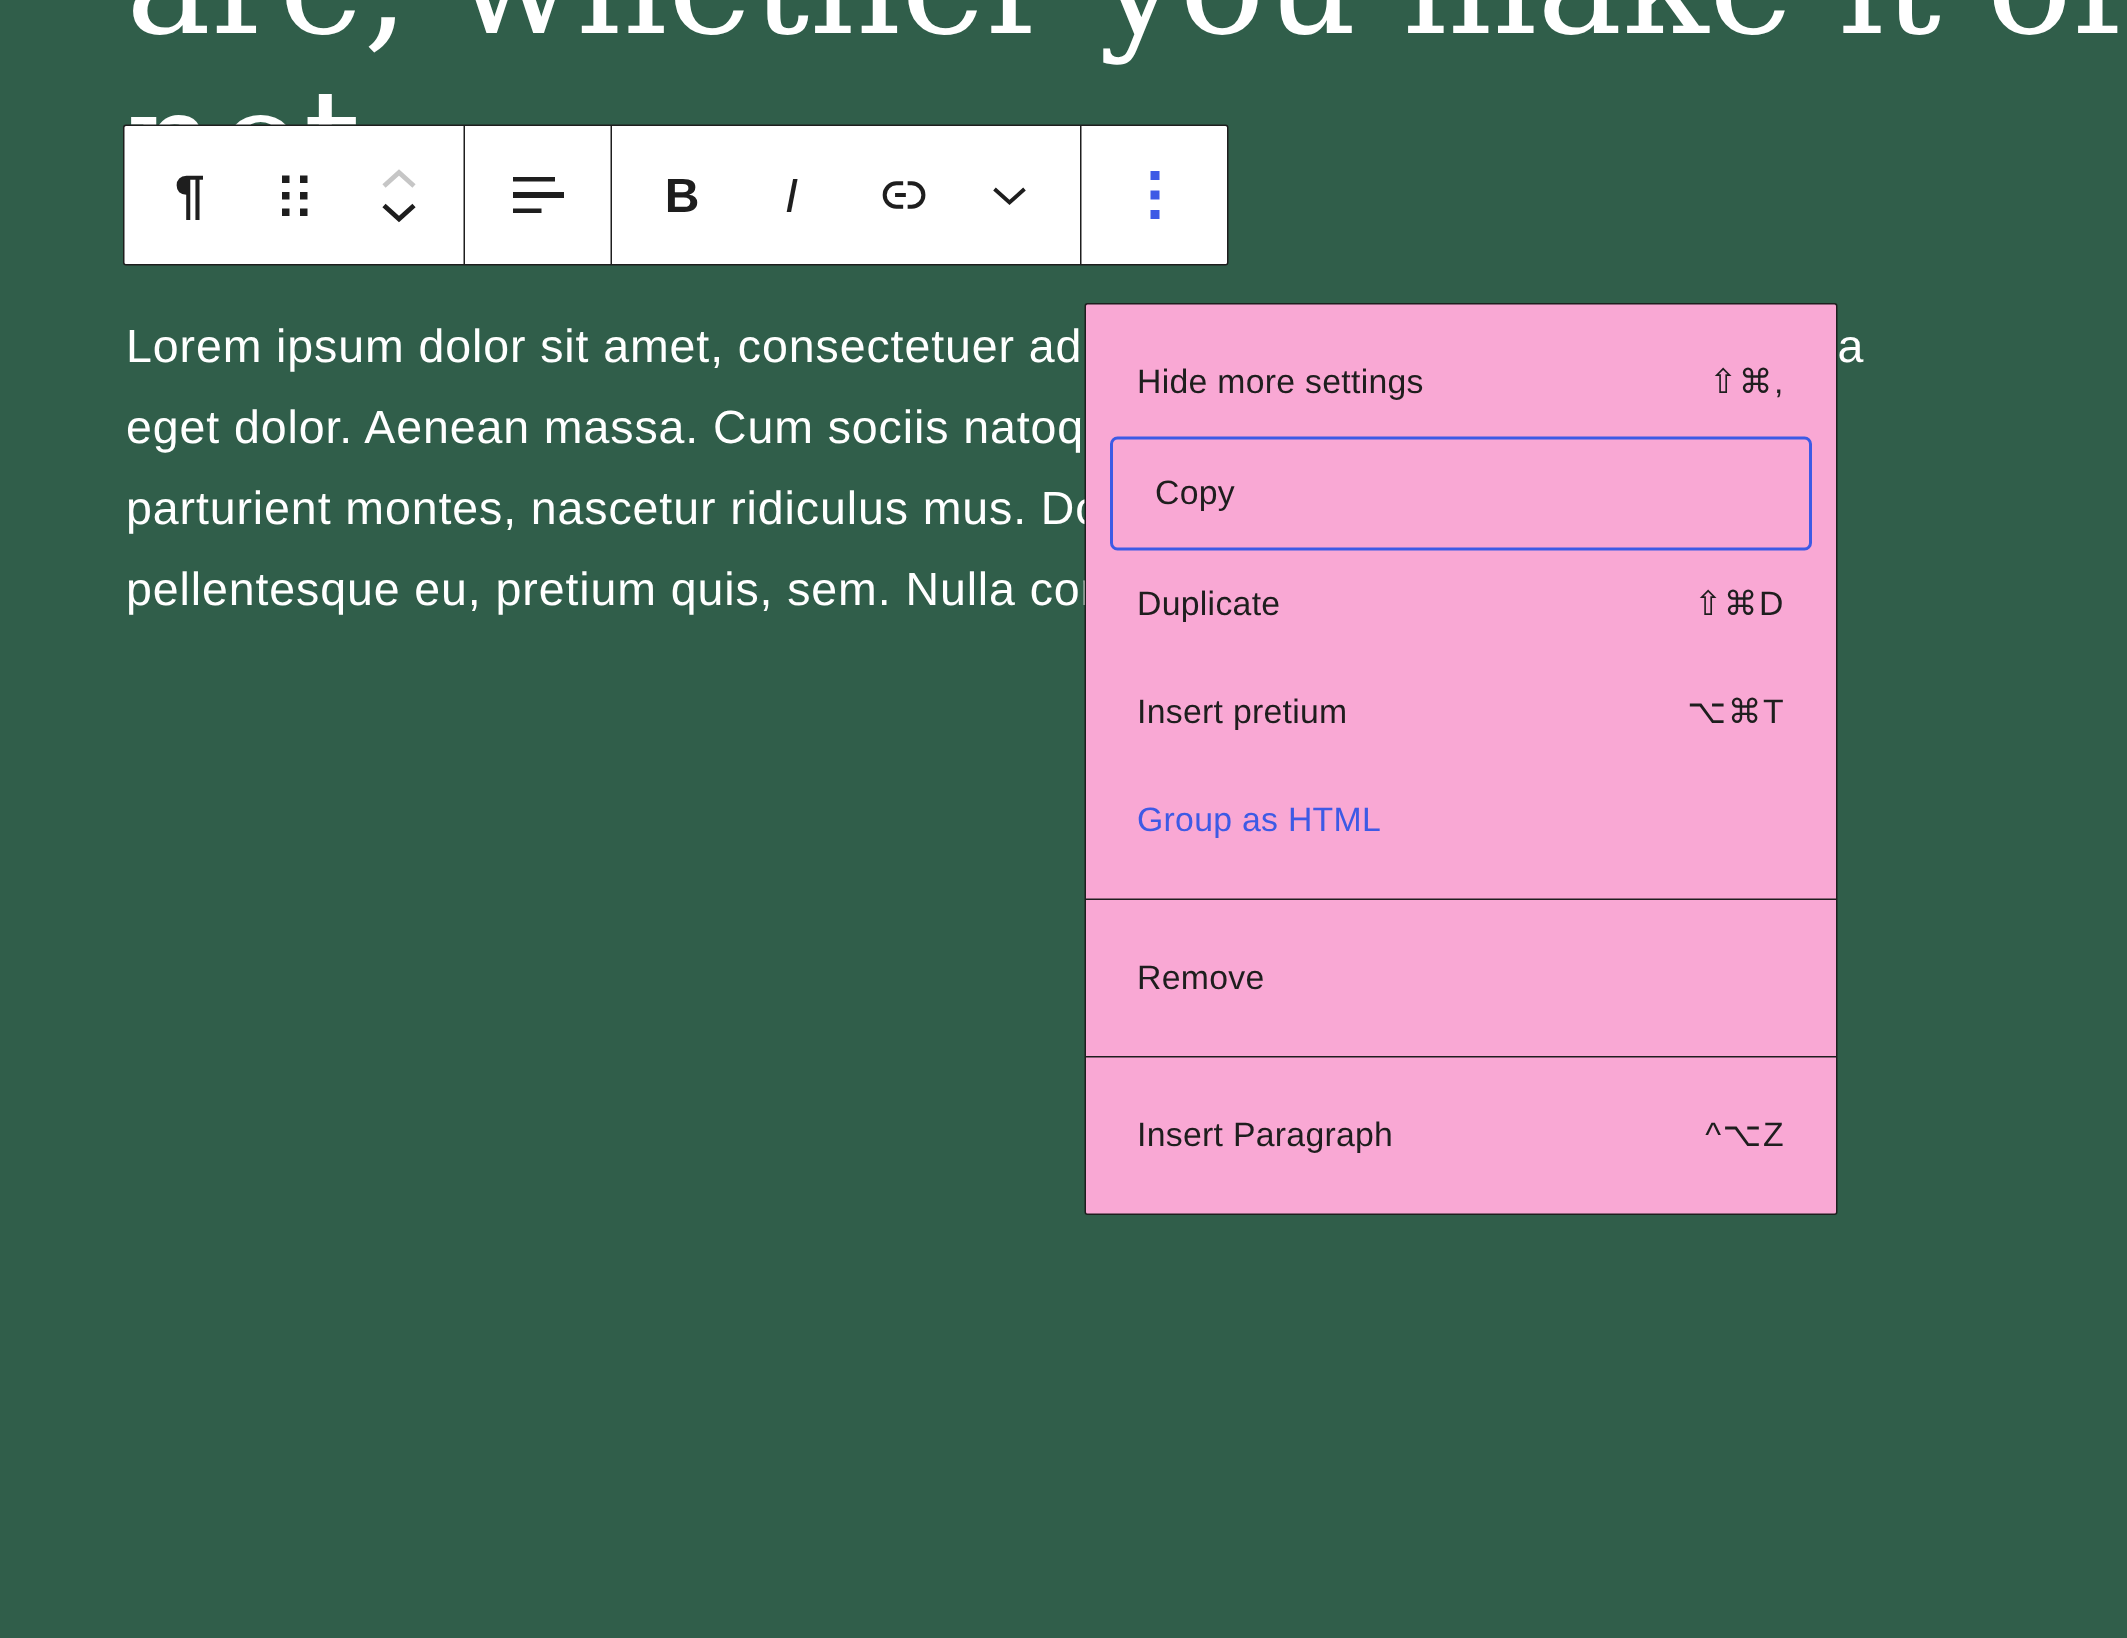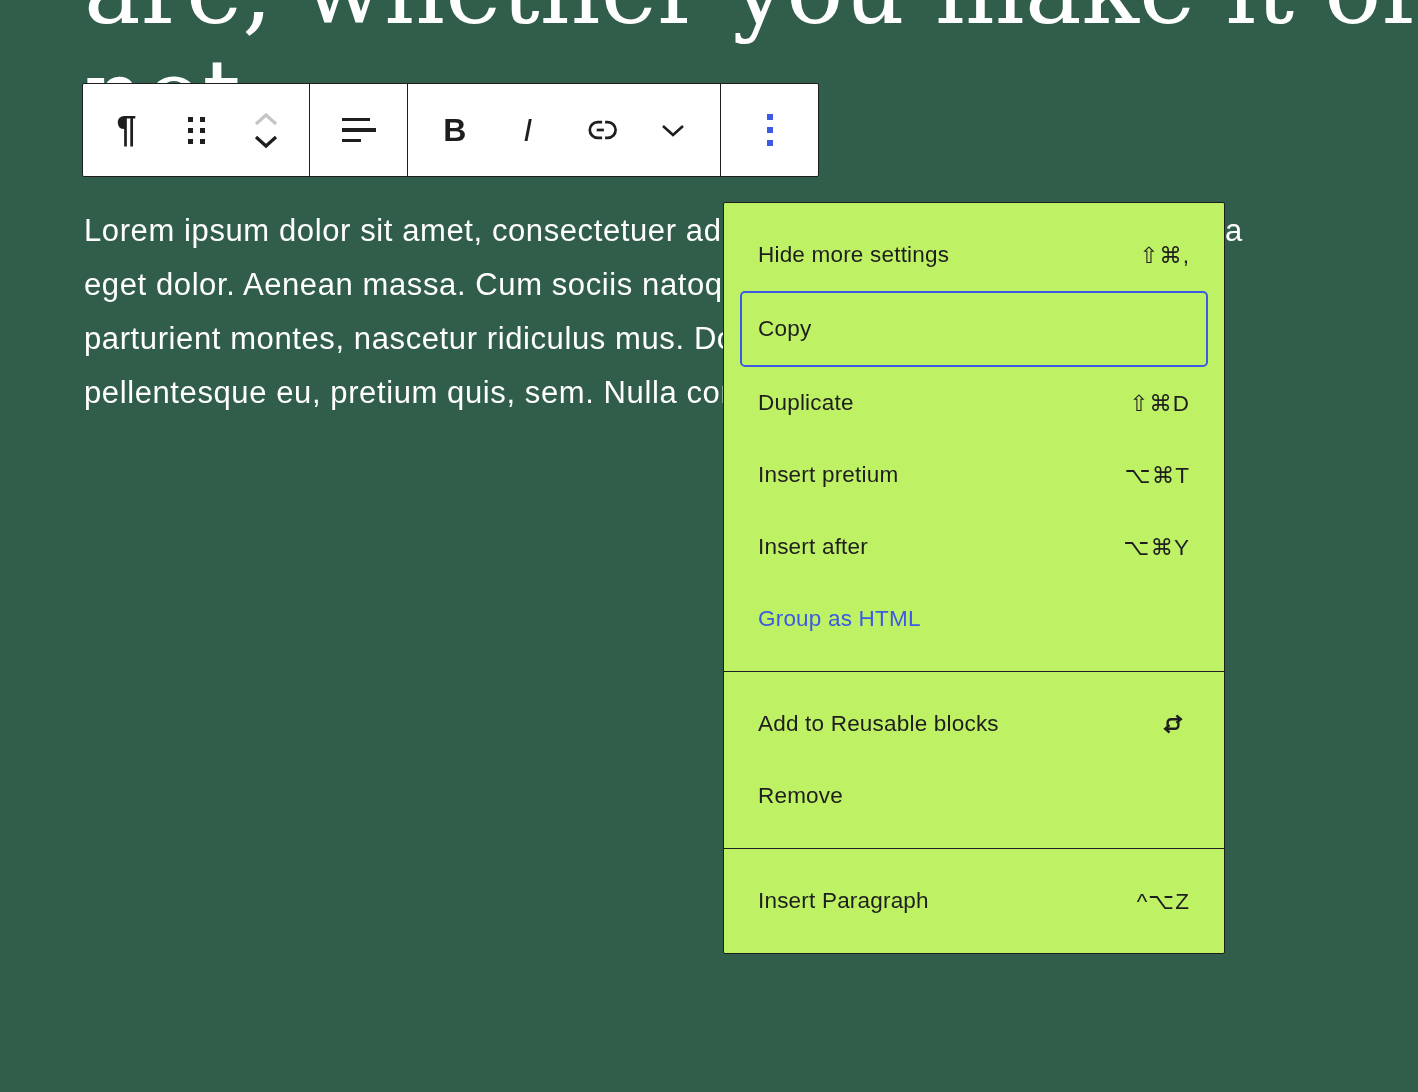--- a/index.html
+++ b/index.html
@@ -93,41 +93,41 @@
   .italicglyph { font-size: 32px; font-style: italic; font-weight: 500; line-height: 1; }
   .vdots { display: flex; flex-direction: column; gap: 7px; }
   .vdots span { width: 6px; height: 6px; background: #3D5AE5; }
 
   
   .menu {
     position: absolute;
     left: 723px;
     top: 202px;
     width: 502px;
-    background: #bef264;
+    background: #f9a8d4;
     border: 1.5px solid #1e1e1e;
     border-radius: 2px;
     z-index: 10;
   }
   .msec { padding: 16px; }
   .msec + .msec { border-top: 1.5px solid #1e1e1e; }
   .mitem {
     height: 72px;
     display: flex;
     align-items: center;
     justify-content: space-between;
     padding: 0 18px;
     cursor: pointer;
     color: #1e1e1e;
     font-size: 22.5px;
   }
   .mitem.focused {
     border: 2px solid #3D5AE5;
     border-radius: 5px;
-    padding: 0 16px;
+    padding: 0 28px;
     height: 76px;
   }
   .mitem .mlabel { letter-spacing: 0.2px; }
   .mitem.link-style .mlabel { color: #3D5AE5; }
   .mshortcut {
     font-size: 22.5px;
     color: #1e1e1e;
     letter-spacing: 1px;
     font-family: "Liberation Sans", "DejaVu Sans", sans-serif;
   }
@@ -225,44 +225,27 @@
       <span class="mshortcut"></span>
     </div>
     <div class="mitem">
       <span class="mlabel">Duplicate</span>
       <span class="mshortcut">⇧⌘D</span>
     </div>
     <div class="mitem">
       <span class="mlabel">Insert pretium</span>
       <span class="mshortcut">⌥⌘T</span>
     </div>
-    <div class="mitem">
-      <span class="mlabel">Insert after</span>
-      <span class="mshortcut">⌥⌘Y</span>
-    </div>
     <div class="mitem link-style">
       <span class="mlabel">Group as HTML</span>
       <span class="mshortcut"></span>
     </div>
   </div>
   <div class="msec">
     <div class="mitem">
-      <span class="mlabel">Add to Reusable blocks</span>
-      <span class="micon">
-        <svg width="34" height="34" viewBox="0 0 24 24">
-          <g fill="none" stroke="#1e1e1e" stroke-width="1.7">
-            <path d="M8.2 13.2 V11 A2.4 2.4 0 0 1 10.6 8.6 H16.6"></path>
-            <path d="M14.4 6 L17.5 8.6 L14.4 11.2"></path>
-            <path d="M15.8 10.8 V13 A2.4 2.4 0 0 1 13.4 15.4 H7.4"></path>
-            <path d="M9.6 12.8 L6.5 15.4 L9.6 18"></path>
-          </g>
-        </svg>
-      </span>
-    </div>
-    <div class="mitem">
       <span class="mlabel">Remove</span>
     </div>
   </div>
   <div class="msec">
     <div class="mitem">
       <span class="mlabel">Insert Paragraph</span>
       <span class="mshortcut">^⌥Z</span>
     </div>
   </div>
 </div>

